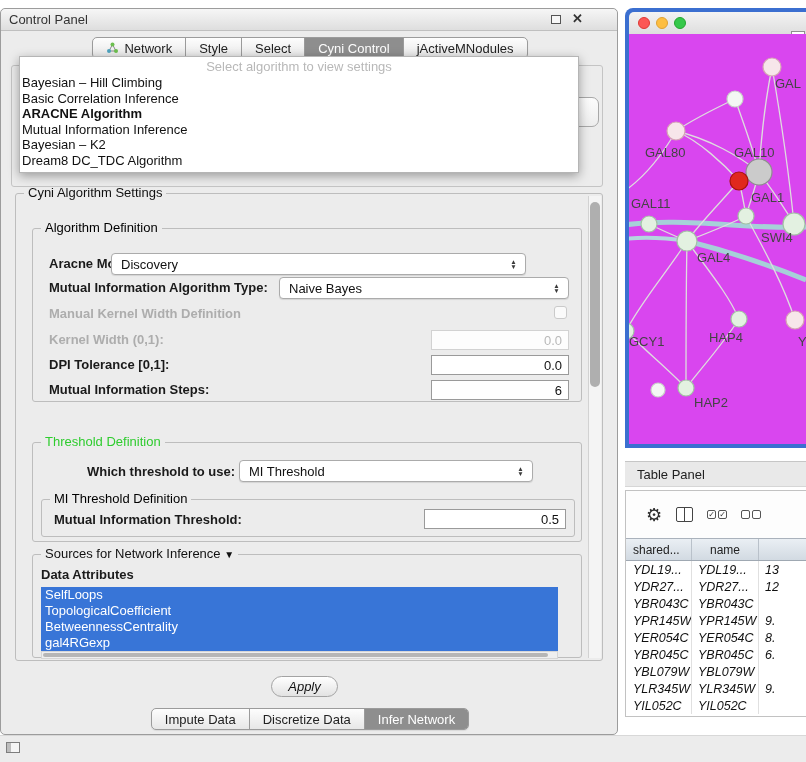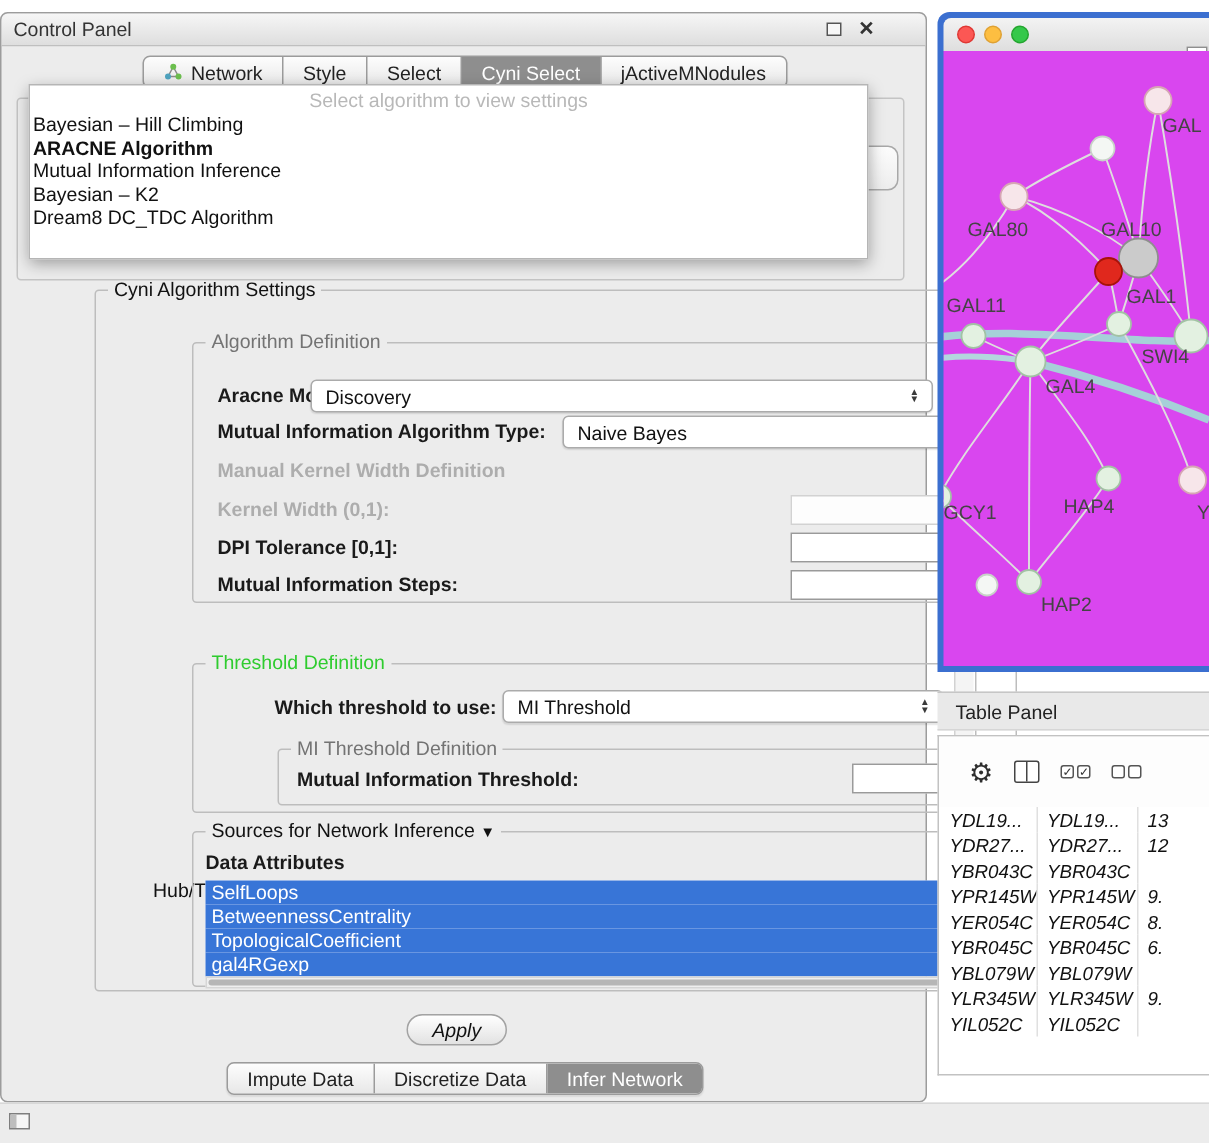--- a/index.html
+++ b/index.html
@@ -32,24 +32,24 @@
   .combo-frag { position: absolute; left: 566px; top: 88px; width: 32px; height: 30px;
                 border: 1px solid #A8A8A8; border-radius: 7px;
                 background: linear-gradient(#FCFCFC, #EDEDED); z-index: 2; }
   .popup { position: absolute; left: 18px; top: 47px; width: 560px; height: 117px; background: #FFF;
            border: 1px solid #B5B5B5; box-shadow: 0 3px 10px rgba(0,0,0,.35); z-index: 10; padding-top: 1px; }
   .popup .ph { text-align: center; color: #B8B8B8; font-size: 13px; height: 17px; line-height: 17px; }
   .popup .opt { font-size: 13px; color: #111; height: 15.5px; line-height: 15.5px; padding-left: 2px; }
   .popup .opt.sel { font-weight: bold; }
 
   
-  .group { position: absolute; border: 1px solid #BDBDBD; border-radius: 3px; margin-left: 48px; }
+  .group { position: absolute; border: 1px solid #BDBDBD; border-radius: 3px; }
   .gtitle { position: absolute; top: -9px; left: 8px; background: #ECECEC; padding: 0 4px;
             font-size: 13px; color: #111; white-space: nowrap; }
-  .gtitle.blue { color: #737373; text-align: center; }
+  .gtitle.blue { color: #000000; text-align: center; }
   .gtitle.green { color: #2FCC2F; }
 
   .lbl { position: absolute; font-size: 13px; font-weight: bold; color: #1A1A1A; white-space: nowrap; }
   .lbl.dis { color: #ADADAD; }
 
   .combo { position: absolute; height: 22px; background: #FFF; border: 1px solid #ABABAB; border-radius: 4px;
            font-size: 13px; display: flex; align-items: center; box-shadow: 0 1px 1px rgba(0,0,0,.10); }
   .combo .ctext { flex: 1; padding-left: 9px; color: #111; }
   .combo .carrow { width: 15px; margin-right: 4px; display: flex; flex-direction: column;
                    align-items: center; font-size: 6.5px; line-height: 5.5px; color: #3A3A3A; }
@@ -162,34 +162,35 @@
           </svg>
           <span>Network</span>
         </div>
         <div class="tab">
             <span>Style</span>
           </div>
         <div class="tab">
             <span>Select</span>
           </div>
         <div class="tab active">
-            <span>Cyni Select</span>
+            <span>Cyni Control</span>
           </div>
         <div class="tab">
             <span>jActiveMNodules</span>
           </div>
       </div>
     </div>
 
     <div class="bg-group"></div>
     <div class="combo-frag"></div>
 
     <div class="popup">
       <div class="ph">Select algorithm to view settings</div>
       <div class="opt">Bayesian – Hill Climbing</div>
+      <div class="opt">Basic Correlation Inference</div>
       <div class="opt sel">ARACNE Algorithm</div>
       <div class="opt">Mutual Information Inference</div>
       <div class="opt">Bayesian – K2</div>
       <div class="opt">Dream8 DC_TDC Algorithm</div>
     </div>
 
     <div class="group" style="left:14px; top:184px; width:588px; height:468px;">
       <span class="gtitle">Cyni Algorithm Settings</span>
 
       <div class="vscroll">
@@ -255,22 +256,22 @@
       </div>
 
       <div class="group" style="left:16px; top:360px; width:550px; height:104px;">
         <span class="gtitle">
           <span>Sources for Network Inference</span>
           <span class="tri-d">▼</span>
         </span>
         <span class="lbl" style="left:8px; top:12px;">Data Attributes</span>
         <div class="attr-list">
           <div class="attr-item">SelfLoops</div>
+          <div class="attr-item">TopologicalCoefficient</div>
           <div class="attr-item">BetweennessCentrality</div>
-          <div class="attr-item">TopologicalCoefficient</div>
           <div class="attr-item">gal4RGexp</div>
         </div>
         <div class="hscroll">
             <div class="hthumb"></div>
           </div>
       </div>
     </div>
 
     <div class="btn">Apply</div>
 
@@ -362,20 +363,25 @@
       <span class="colico"></span>
       <span class="pair">
         <span class="mini-cb">✓</span>
           <span class="mini-cb">✓</span>
       </span>
       <span class="pair">
         <span class="mini-cb"></span>
           <span class="mini-cb"></span>
       </span>
     </div>
+    <div class="thead">
+      <div class="hc hc1">shared...</div>
+      <div class="hc hc2">name</div>
+      <div class="hc hc3"></div>
+    </div>
     <div>
       <div class="trow">
         <div class="tc tc1">YDL19...</div>
         <div class="tc tc2">YDL19...</div>
         <div class="tc tc3">13</div>
       </div>
       <div class="trow">
         <div class="tc tc1">YDR27...</div>
         <div class="tc tc2">YDR27...</div>
         <div class="tc tc3">12</div>

